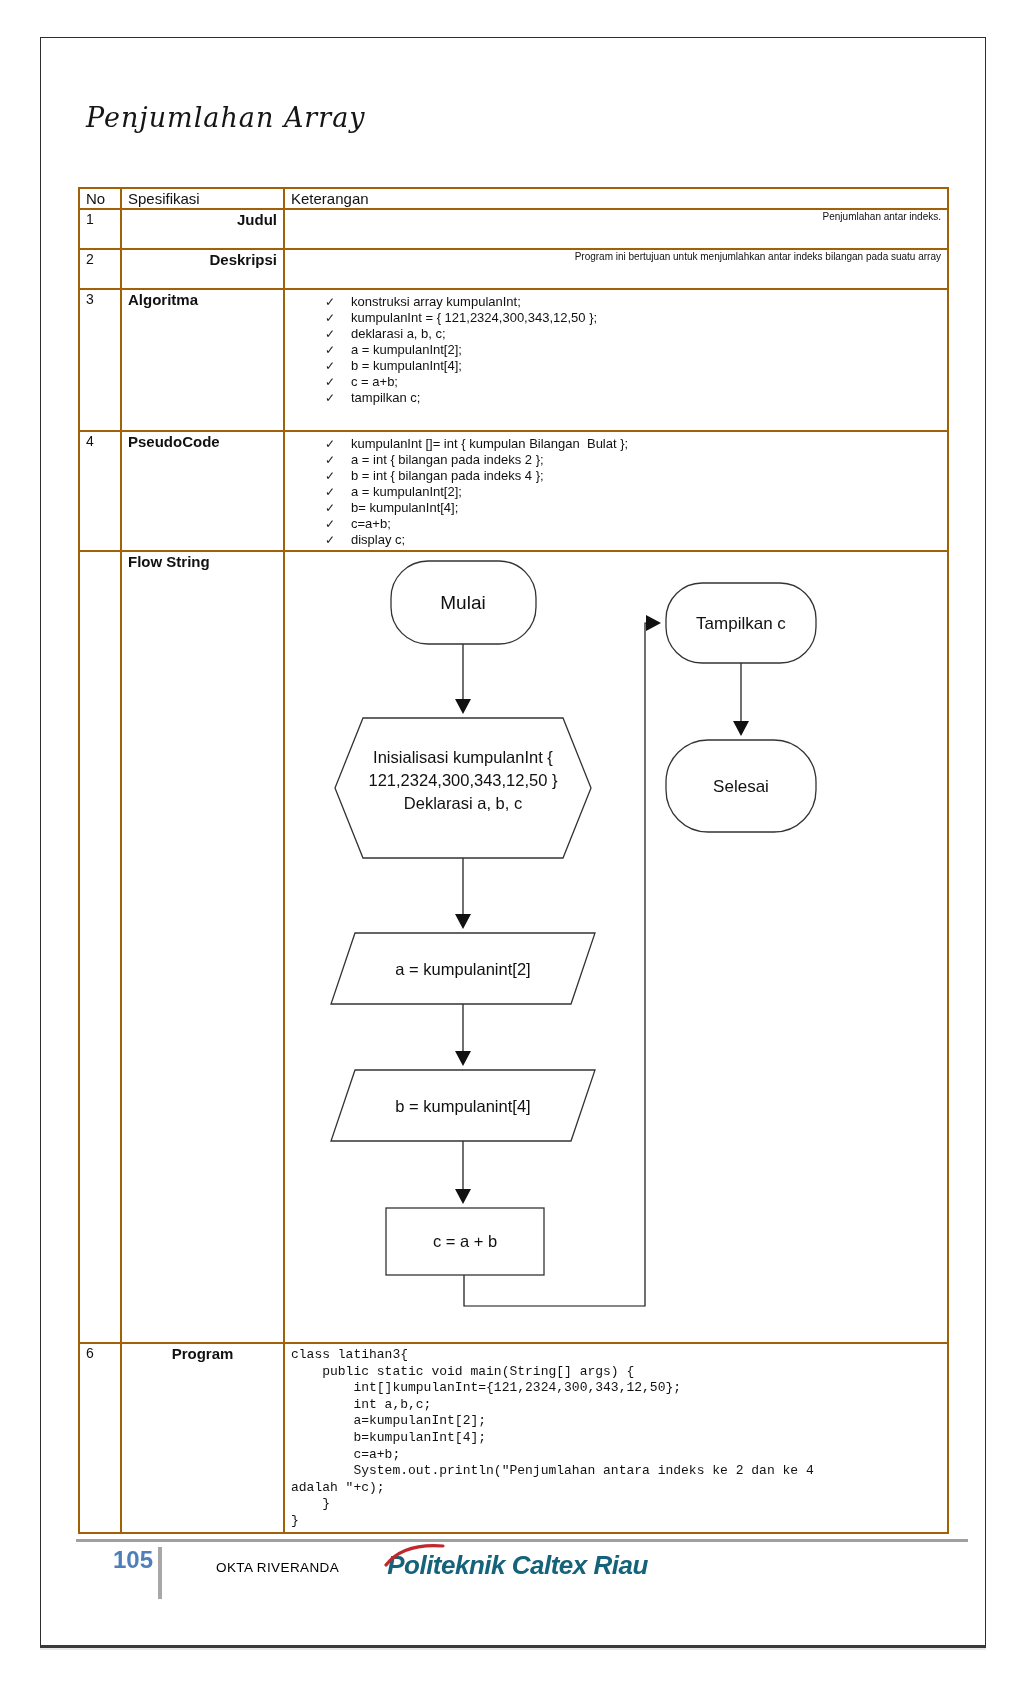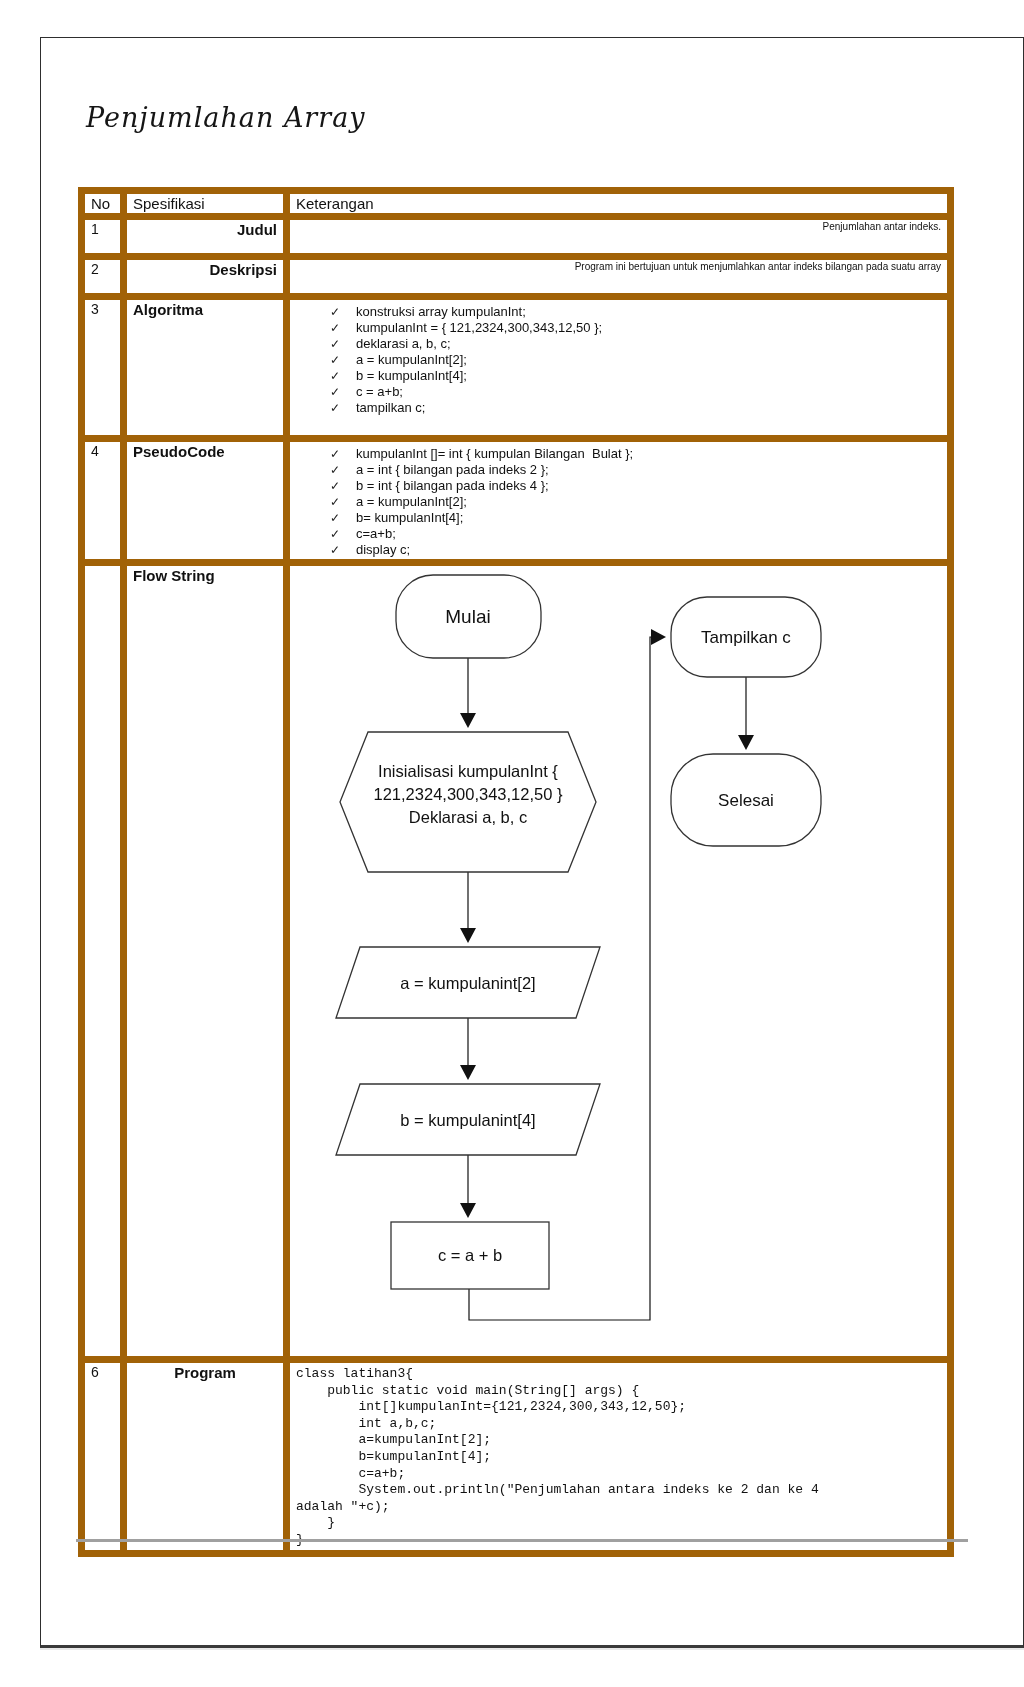--- a/index.html
+++ b/index.html
@@ -1,22 +1,22 @@
 <!DOCTYPE html>
 <html><head>
 <meta charset="utf-8">
 <style>
   html,body{margin:0;padding:0;background:#ffffff;}
   body{width:1024px;height:1687px;position:relative;font-family:"Liberation Sans",sans-serif;color:#111;}
   .paper{position:absolute;left:40px;top:37px;width:944px;height:1607px;background:#fff;
-         border:1px solid #2e2e2e;border-bottom:3px solid #3a3a3a;box-shadow:0 2px 0 #8a8a8a33;padding-left:38px;}
+         border:1px solid #2e2e2e;border-bottom:3px solid #3a3a3a;box-shadow:0 2px 0 #8a8a8a33;}
   .title{position:absolute;left:45px;top:64px;margin:0;font-family:"DejaVu Serif",serif;
          font-style:italic;font-weight:500;font-size:27px;letter-spacing:1px;color:#151515;}
   table.spec{position:absolute;left:37px;top:149px;width:869px;border-collapse:collapse;table-layout:fixed;}
-  table.spec td,table.spec th{border:7px solid #a16207;vertical-align:top;padding:1px 6px;overflow:hidden;}
+  table.spec td,table.spec th{border:2px solid #a16207;vertical-align:top;padding:1px 6px;overflow:hidden;}
   th{font-weight:normal;text-align:left;font-size:15px;padding-top:0;}
   .no-cell{font-size:14px;}
   .no-mid{padding-top:44px;}
   .spec-label{font-weight:bold;font-size:15px;}
   .v-bottom{vertical-align:bottom;padding-bottom:4px;text-align:right;}
   .pt18{padding-top:18px;} .pt22{padding-top:22px;} .pt26{padding-top:26px;text-align:center;}
   .ket-text{font-size:10px;padding-top:3px;text-align:right;}
   ul.checks{list-style:none;margin:0;padding:3px 0 0 34px;}
   ul.checks li{display:flex;line-height:16px;font-size:13px;white-space:pre-wrap;}
   .chk{width:26px;flex:0 0 26px;font-size:12px;color:#222;}
@@ -157,15 +157,26 @@
           <div>    }</div>
           <div>}</div>
         </div>
       </td>
     </tr>
   </tbody>
     </table>
 
   <div class="footer">
     <div class="footer-rule"></div>
+    <div class="footer-row">
+      <span class="page-num" style="color: rgb(78, 127, 186);">105</span>
+      <span class="footer-bar" style="background: rgb(168, 168, 168);"></span>
+      <span class="author">OKTA RIVERANDA</span>
+      <span class="logo" style="color: rgb(20, 99, 122);">
+        <svg width="64" height="26" viewBox="0 0 64 26">
+          <path d="M3,24 Q20,2 60,5" stroke="#c0282d" stroke-width="3.2" fill="none" stroke-linecap="round"></path>
+        </svg>
+        <span>Politeknik Caltex Riau</span>
+      </span>
+    </div>
   </div>
 
 </div>
 
 </body></html>

